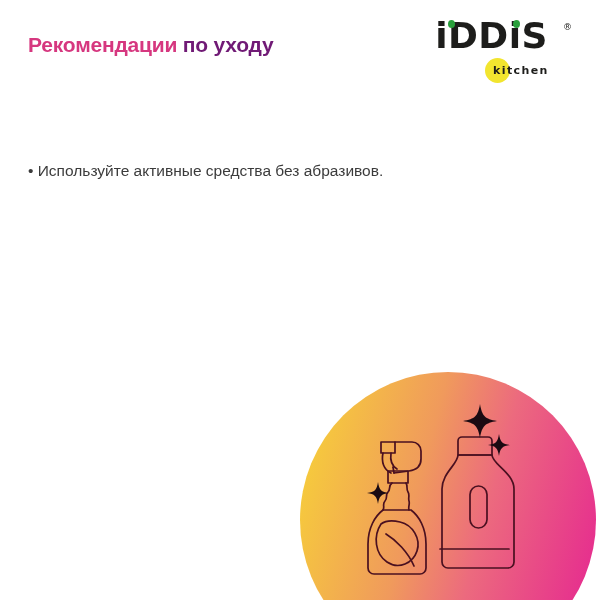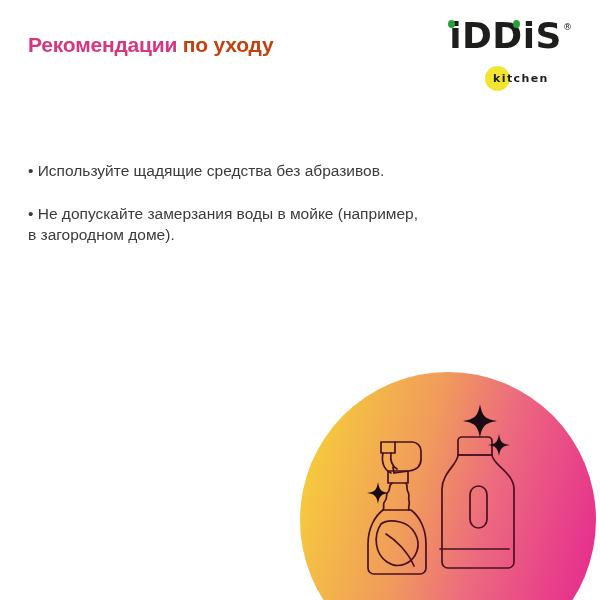--- a/index.html
+++ b/index.html
@@ -30,33 +30,33 @@
   .page-title {
     position: absolute;
     left: 28px;
     top: 33px;
     font-size: 21px;
     font-weight: bold;
     letter-spacing: -0.2px;
     white-space: nowrap;
   }
   .title-accent { color: #d6377f; text-align: right; }
-  .title-plain  { color: #c2410c; }
+  .title-plain  { color: #701a75; }
 
   
   .brand {
     position: absolute;
     right: 28px;
     top: 18px;
     width: 132px;
     height: 78px;
   }
   .brand-wordmark {
     position: absolute;
-    right: 10px;
+    right: 24px;
     top: 0;
     font-family: "DejaVu Sans", sans-serif;
     font-size: 36px;
     font-weight: bold;
     letter-spacing: 0.5px;
     color: #1d1d1b;
     line-height: 1;
     white-space: nowrap;
   }
   .dot {
@@ -72,21 +72,21 @@
     position: absolute;
     right: 0;
     top: 4px;
     font-size: 9px;
     color: #1d1d1b;
     font-family: "DejaVu Sans", sans-serif;
   }
   .brand-sub {
     position: absolute;
     left: 45px;
-    top: 48px;
+    top: 40px;
     width: 82px;
     height: 26px;
     text-align: right;
   }
   .brand-sub-dot {
     position: absolute;
     left: 0;
     top: 0;
     width: 25px;
     height: 25px;
@@ -148,23 +148,21 @@
       <span class="dot dot-2"></span>
       <span class="brand-reg">®</span>
       <div class="brand-sub">
         <span class="brand-sub-dot"></span>
         <span class="brand-sub-text">kitchen</span>
       </div>
     </div>
   </div>
 
   <div class="care-list">
-    <p class="care-item">• Используйте щадящие средства без абразивов.</p>
-    <p class="care-item">• Не допускайте замерзания воды в мойке (например,
-в загородном доме).</p>
+    <p class="care-item">• Используйте активные средства без абразивов.</p>
   </div>
 
   <svg class="illustration" viewBox="0 0 600 600" width="600" height="600">
     <defs>
       <linearGradient id="circleGrad" x1="0" y1="0.35" x2="1" y2="0.62">
         <stop offset="0%" stop-color="#f6cb3c"></stop>
         <stop offset="38%" stop-color="#f09a5c"></stop>
         <stop offset="62%" stop-color="#ec6a7e"></stop>
         <stop offset="100%" stop-color="#e62f8e"></stop>
       </linearGradient>

